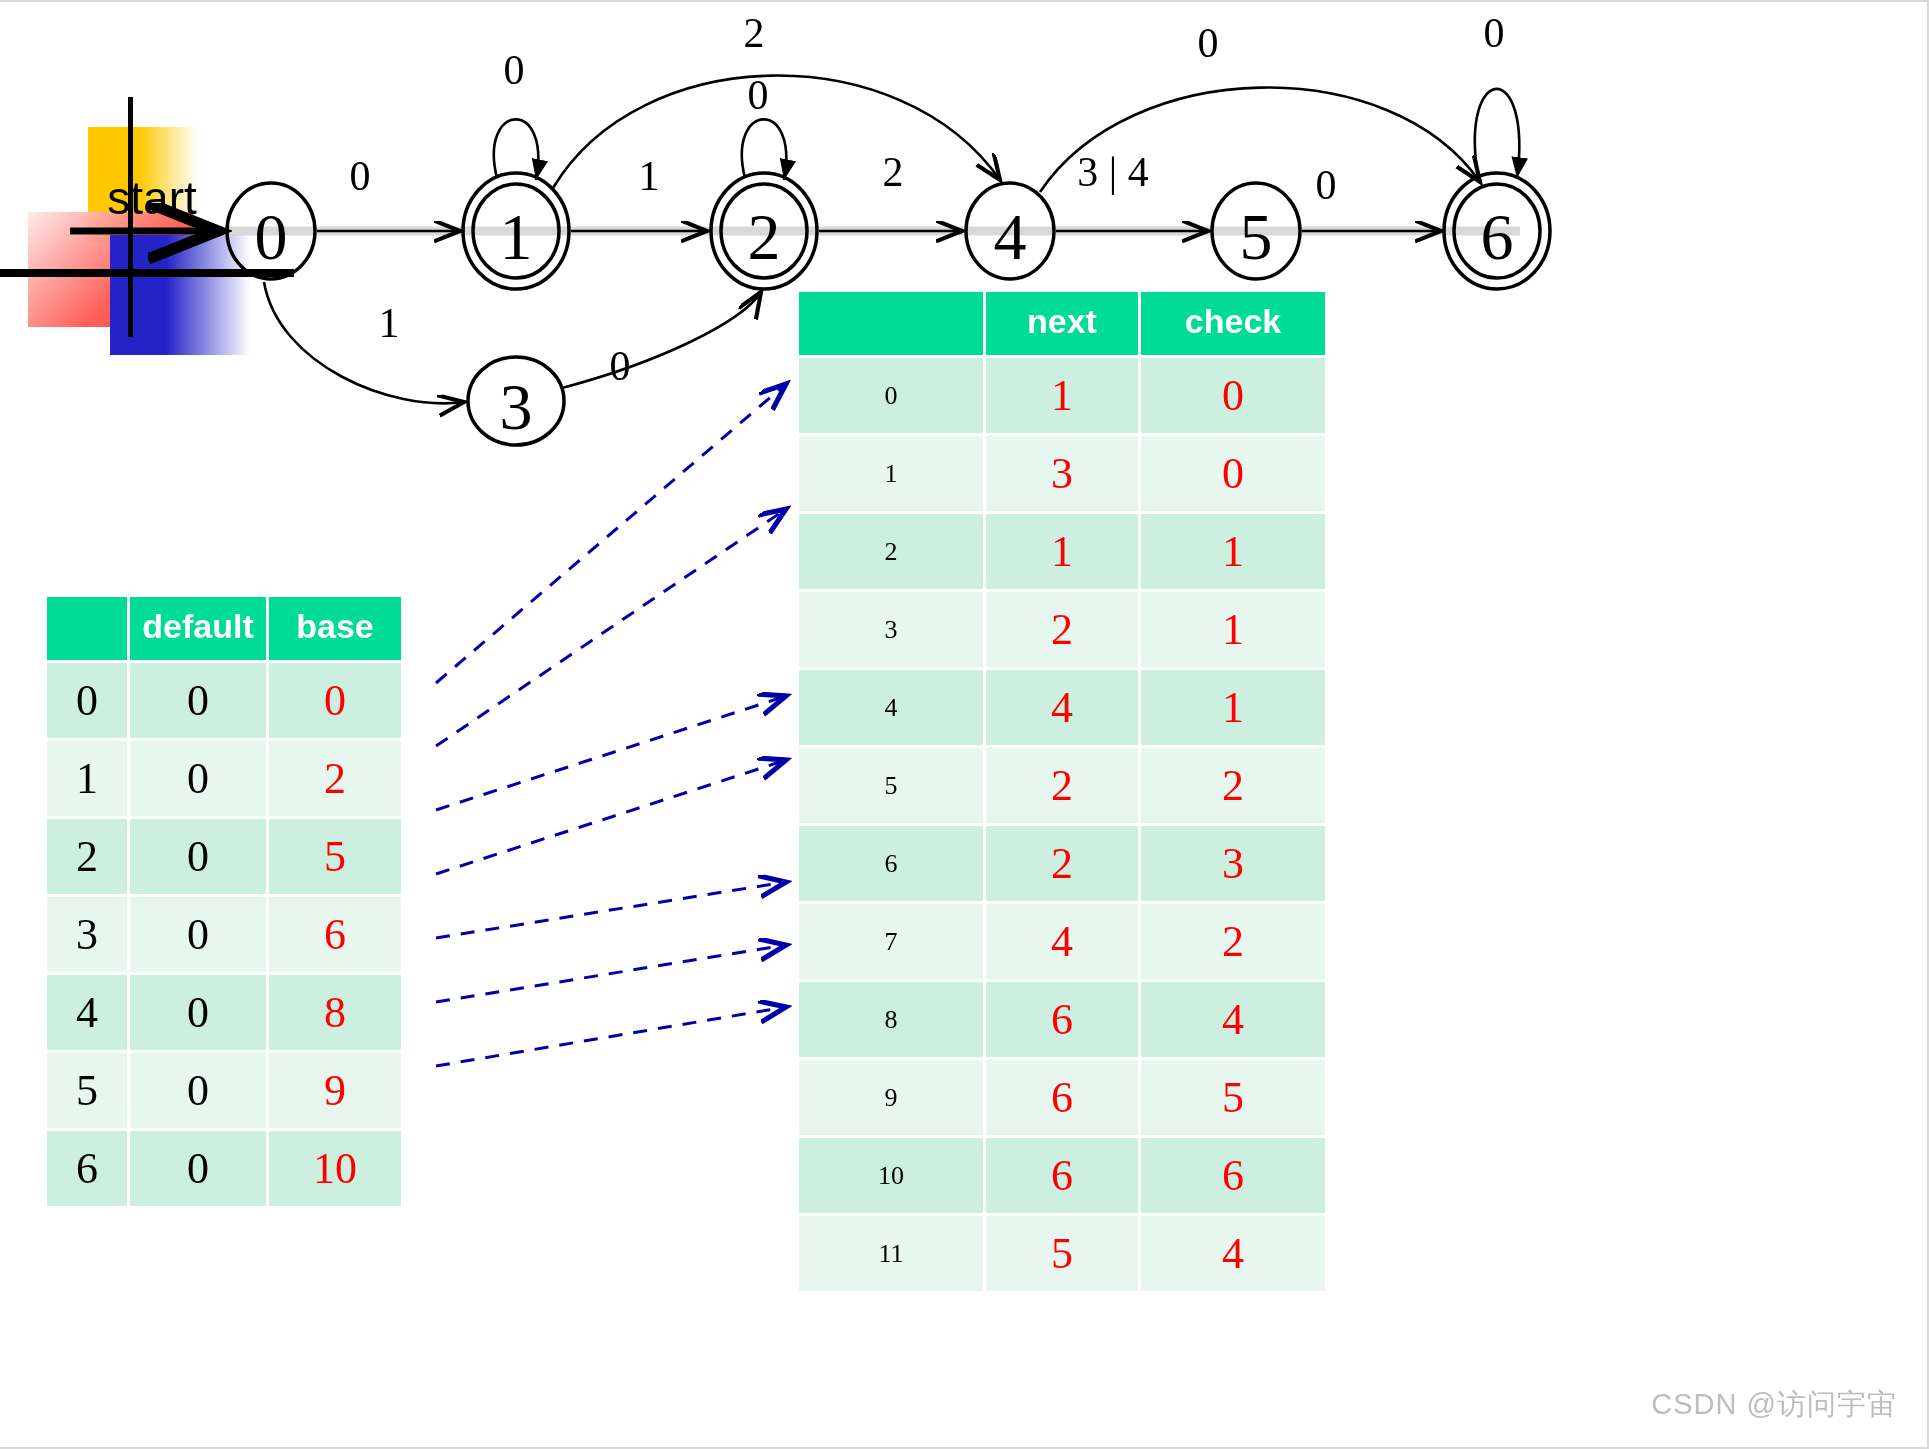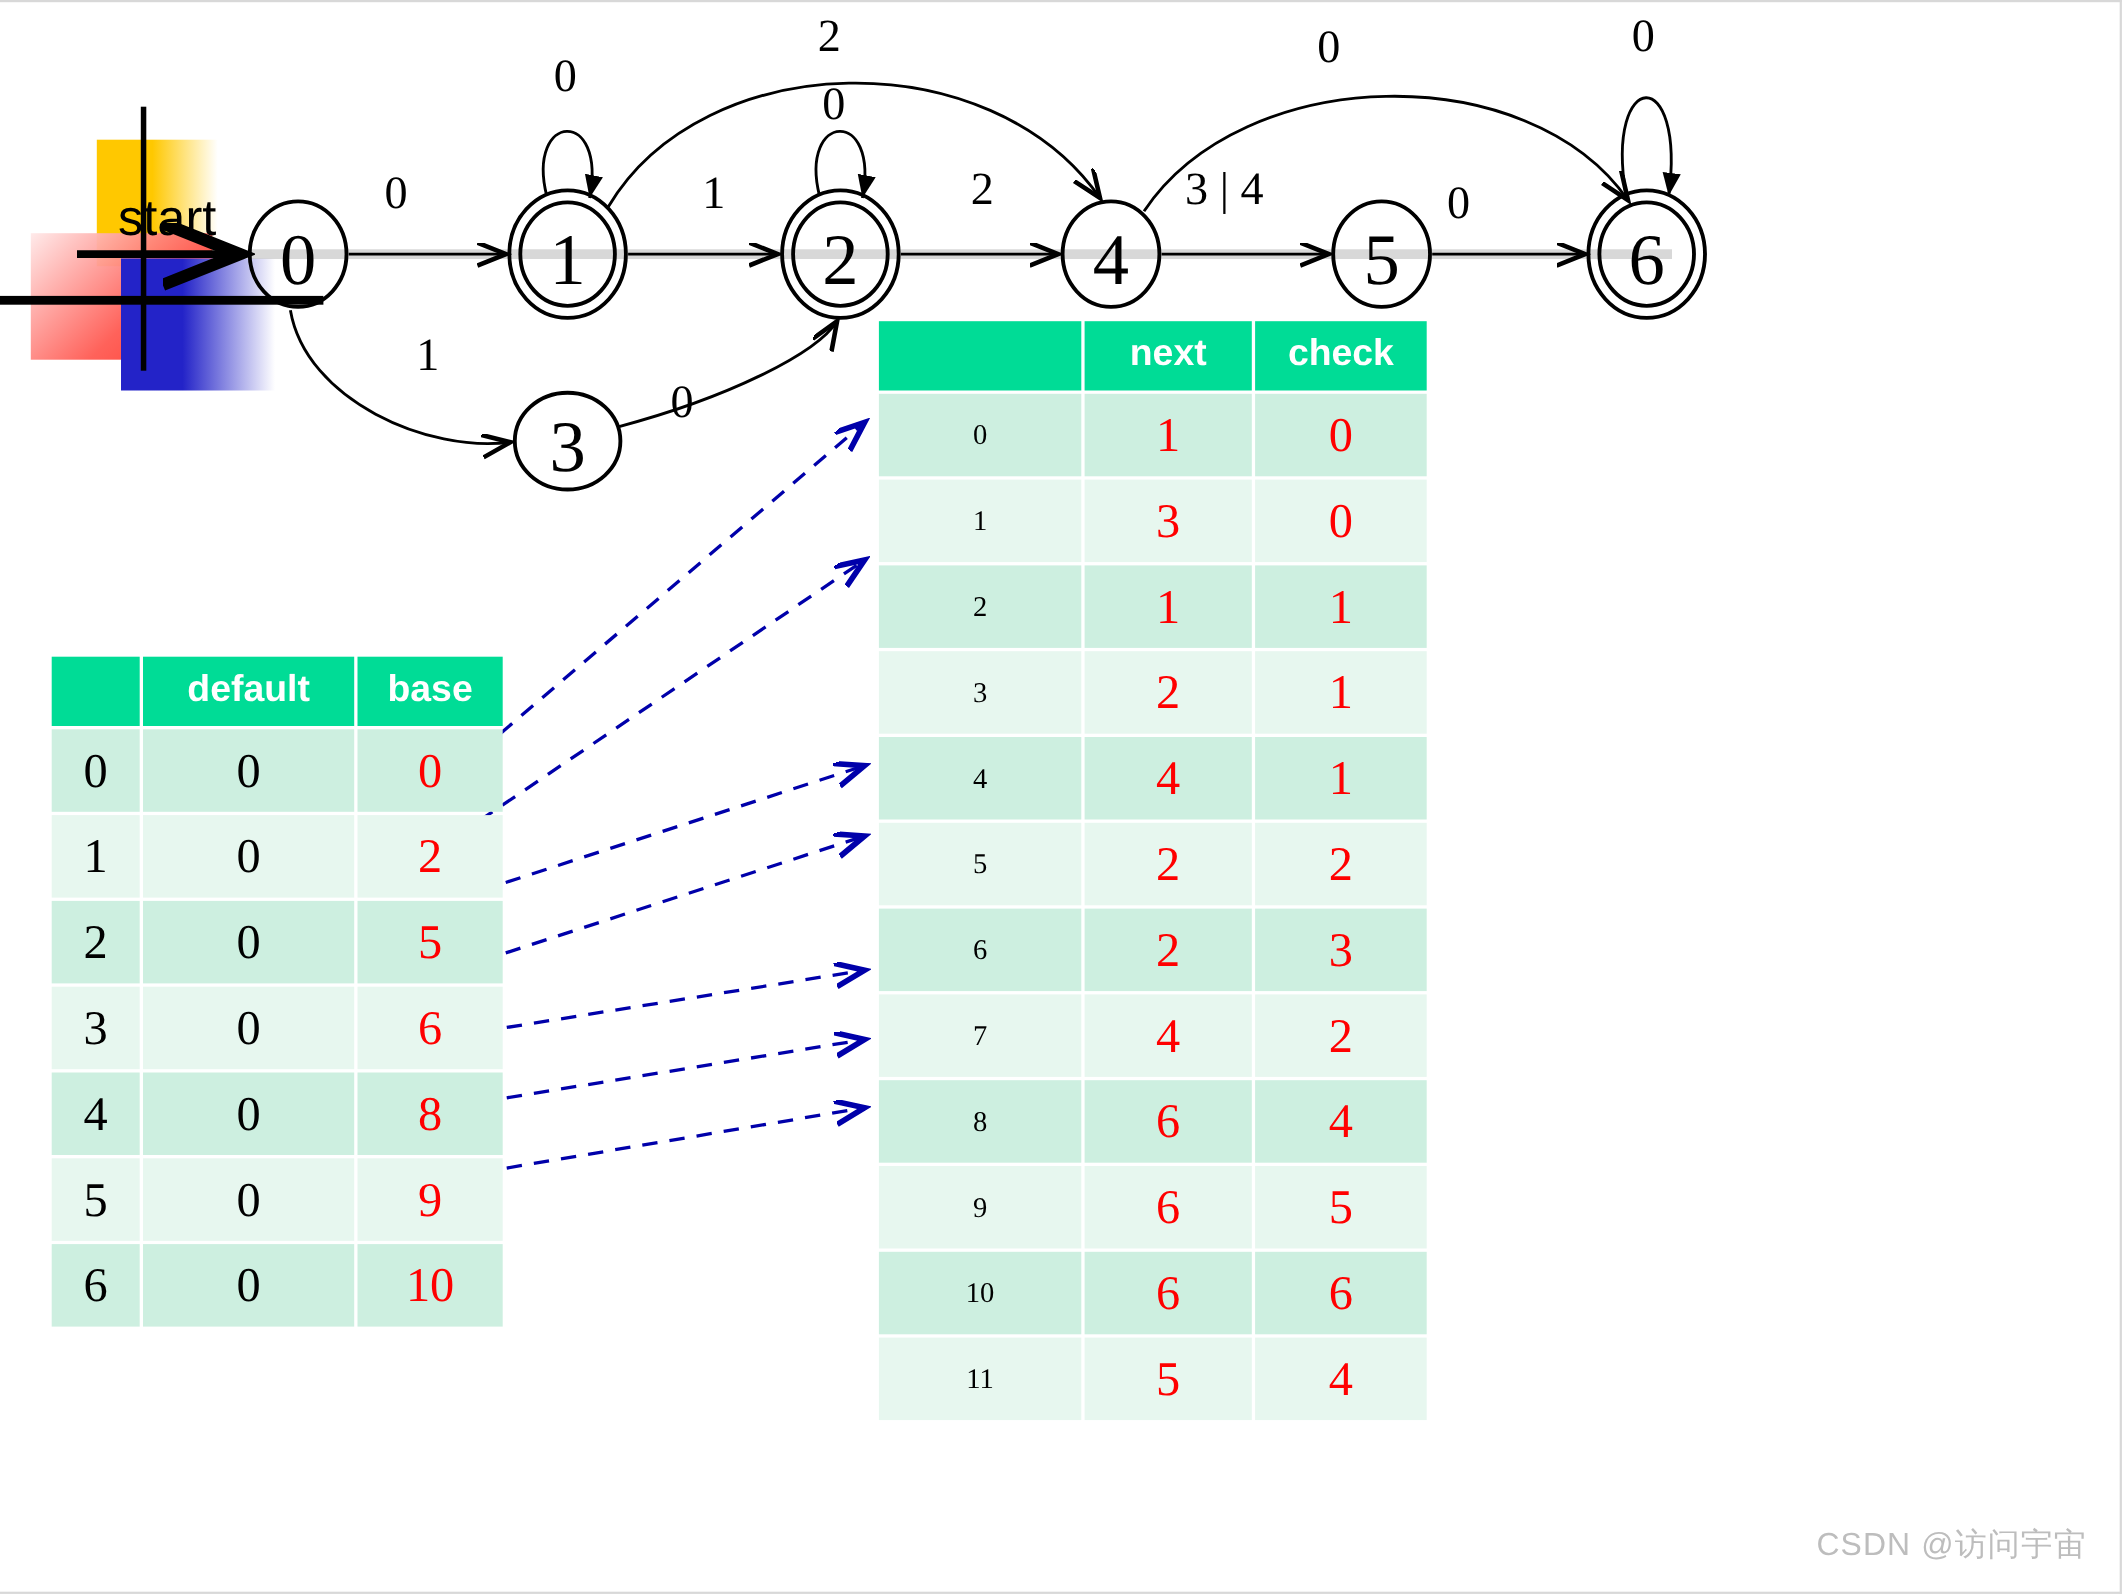--- a/index.html
+++ b/index.html
@@ -44,29 +44,29 @@
   table.gt td{font-family:"Liberation Serif",serif;font-size:40px;text-align:center;
               padding:14px 0;}
   table.gt tr.odd td{background:#CDEFE0;}
   table.gt tr.even td{background:#E7F7EF;}
   td.idx{color:#000;}
   td.val{color:#FF0000;}
 
   
   #tbl-left{left:44px;top:592px;}
   #tbl-left th.c0{width:80px;}
-  #tbl-left th.c1{width:192px;}
+  #tbl-left th.c1{width:136px;}
   #tbl-left th.c2{width:132px;}
   #tbl-left td{font-size:44px;padding:12px 0;}
 
   
   #tbl-right{left:796px;top:287px;}
   #tbl-right th.c0{width:184px;}
   #tbl-right th.c1{width:152px;}
-  #tbl-right th.c2{width:156px;}
+  #tbl-right th.c2{width:184px;}
   #tbl-right td.idx{font-size:26px;}
   #tbl-right td.val{font-size:44px;}
   #tbl-right td{padding:12px 0;}
 
   
   #watermark{position:absolute;right:30px;bottom:22px;color:#bdbdbd;
              font-family:"Liberation Sans",sans-serif;font-size:29px;letter-spacing:1px;}
 </style>
 </head>
 <body>

